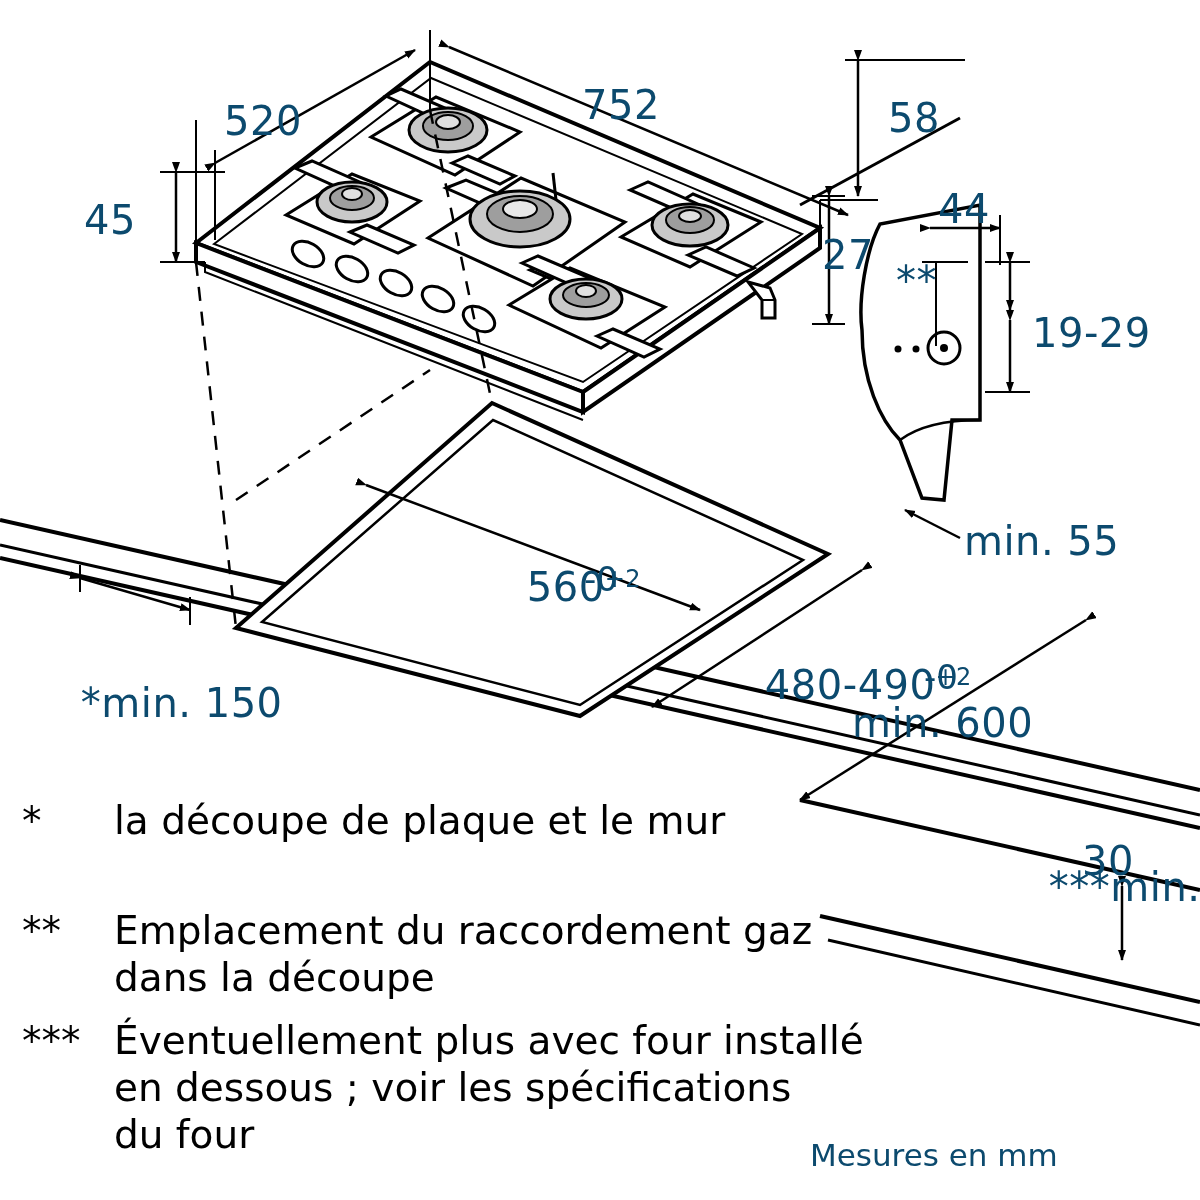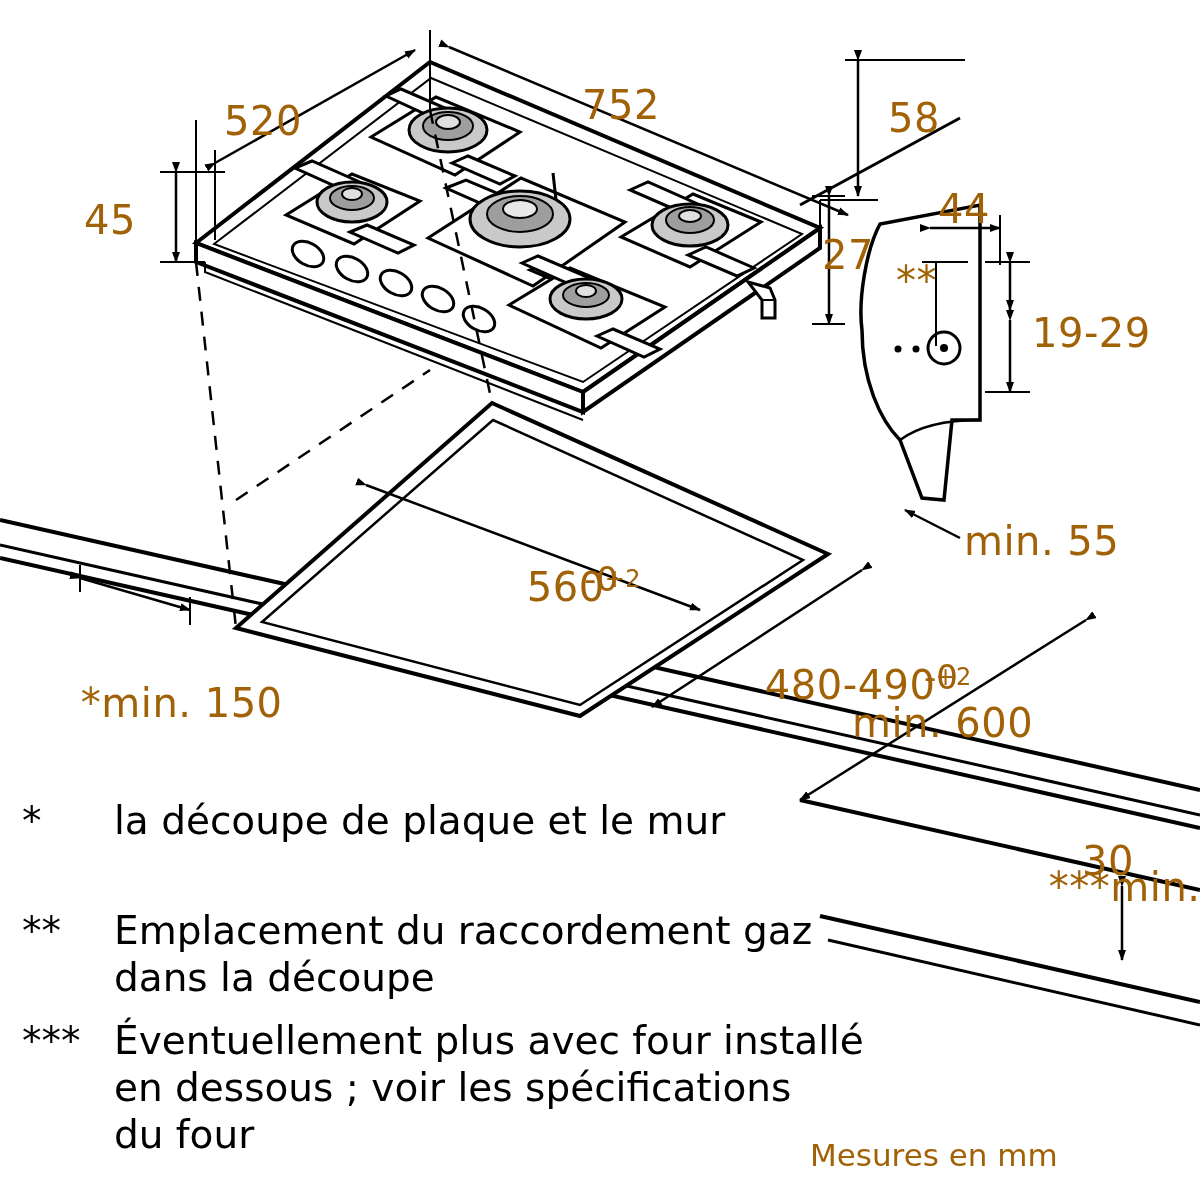--- a/index.html
+++ b/index.html
@@ -23,21 +23,21 @@
   svg.layer {
     position: absolute;
     left: 0;
     top: 0;
     width: 1200px;
     height: 1200px;
   }
   .lbl {
     position: absolute;
     font-family: "DejaVu Sans", sans-serif;
-    color: #a16207;
+    color: #0c4a6e;
     white-space: pre;
     line-height: 1.15;
   }
   .dim {
     font-size: 40px;
     letter-spacing: 0.5px;
   }
   .dim-sm {
     font-size: 34px;
   }

